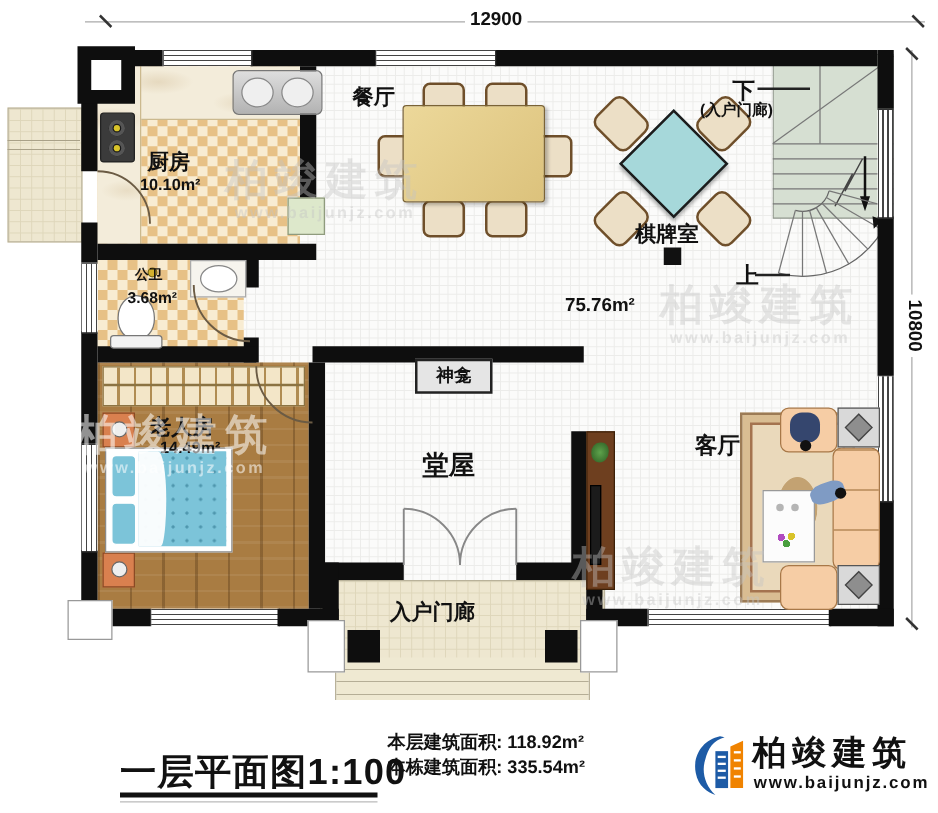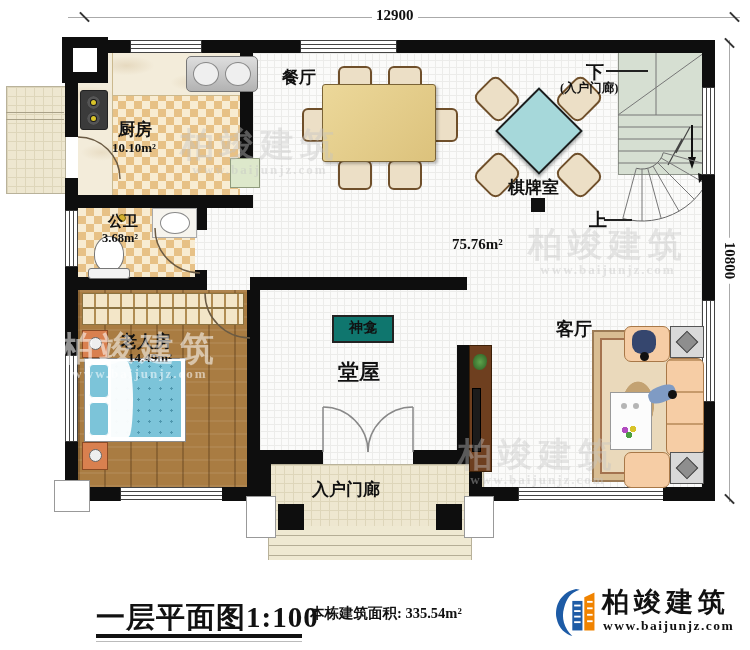--- a/index.html
+++ b/index.html
@@ -1,17 +1,17 @@
 <!DOCTYPE html>
 <html><head>
 <meta charset="utf-8">
 <style>
   html,body{margin:0;padding:0;background:#fff;}
   #canvas{position:relative;width:750px;height:650px;background:#fff;overflow:hidden;
-          font-family:Liberation Serif, serif;color:#111;}
+          font-family:Liberation Sans, sans-serif;color:#111;}
   .abs{position:absolute;}
   
   .tile{background-color:#fbfbfa;
         background-image:linear-gradient(#ececea 1px,transparent 1px),linear-gradient(90deg,#ececea 1px,transparent 1px);
         background-size:7px 7px;}
   .checker{background-image:repeating-conic-gradient(#e7c186 0% 25%, #f8ecd2 0% 50%);
            background-size:16px 16px;}
   .wood{background-color:#a97c42;
         background-image:repeating-linear-gradient(90deg,rgba(60,35,10,.28) 0 2px,transparent 2px 26px),
                          repeating-linear-gradient(0deg,rgba(255,255,255,.07) 0 2px,transparent 2px 13px);}
@@ -191,21 +191,21 @@
   <div class="abs" style="left:82px;top:442px;width:24px;height:26px;background:#d9804f;border:1.5px solid #8a4a24;">
     <div class="abs" style="left:6px;top:6px;width:11px;height:11px;background:#eee;border:1px solid #666;border-radius:50%;"></div>
   </div>
   <div class="abs" style="left:84px;top:358px;width:100px;height:82px;background:#fff;border:1.5px solid #8a8a8a;">
     <div class="abs" style="left:4px;top:5px;width:18px;height:32px;background:#7cc4d9;border:1px solid #fff;border-radius:4px;"></div>
     <div class="abs" style="left:4px;top:43px;width:18px;height:32px;background:#7cc4d9;border:1px solid #fff;border-radius:4px;"></div>
     <div class="abs" style="left:26px;top:2px;width:70px;height:76px;background:#7cc4d9;background-image:radial-gradient(#4e96ad 1.2px,transparent 1.3px);background-size:11px 11px;"></div>
     <div class="abs" style="left:26px;top:2px;width:22px;height:76px;background:#fff;border-radius:0 60% 40% 0 / 0 100% 100% 0;opacity:.95;"></div>
   </div>
 
-  <div class="abs" style="left:332px;top:287px;width:58px;height:24px;background:#0f766e;border:2px solid #222;text-align:center;font-weight:bold;font-size:14px;line-height:22px;margin-top:28px;">
+  <div class="abs" style="left:332px;top:287px;width:58px;height:24px;background:#e5e5e5;border:2px solid #222;text-align:center;font-weight:bold;font-size:14px;line-height:22px;">
     <span>神龛</span>
   </div>
 
   <div class="abs" style="left:469px;top:345px;width:21px;height:125px;background:#6e3f1f;border:1px solid #3c2008;">
     <div class="abs" style="left:3px;top:8px;width:14px;height:16px;background:radial-gradient(#5ea34c,#2c5c22);border-radius:50% 40% 55% 45%;"></div>
     <div class="abs" style="left:2px;top:42px;width:7px;height:62px;background:#1b1b1b;border:1px solid #000;"></div>
   </div>
   <div class="abs" style="left:592px;top:330px;width:88px;height:148px;background:#ead9bb;border:2px solid #9c7b55;box-shadow:inset 0 0 0 6px #d9bd92,inset 0 0 0 8px #a4734f;background-image:radial-gradient(ellipse 26px 40px at 50% 50%,#c3a272 0 60%,rgba(0,0,0,0) 62%);"></div>
   <div class="abs" style="left:610px;top:392px;width:40px;height:56px;background:#fcfcfc;border:1.5px solid #999;">
     <div class="abs" style="left:10px;top:32px;width:18px;height:14px;background:radial-gradient(circle 3px at 4px 5px,#b14cc0 0 3px,transparent 3px),radial-gradient(circle 3px at 12px 4px,#d8c32a 0 3px,transparent 3px),radial-gradient(circle 3px at 8px 10px,#4a9e3f 0 3px,transparent 3px);"></div>
@@ -234,26 +234,26 @@
     <path d="M 205 293 A 45 45 0 0 0 250 338" fill="none" stroke="#6b5b44" stroke-width="1.5"></path>
     <path d="M 323 407 A 45 45 0 0 1 368 452" fill="none" stroke="#888" stroke-width="1.5"></path>
     <path d="M 413 407 A 45 45 0 0 0 368 452" fill="none" stroke="#888" stroke-width="1.5"></path>
     <line x1="323" y1="407" x2="323" y2="452" stroke="#888" stroke-width="1.5"></line>
     <line x1="413" y1="407" x2="413" y2="452" stroke="#888" stroke-width="1.5"></line>
   </svg>
 
   <div class="rlabel" style="left:118px;top:118px;font-size:17px;">厨房</div>
   <div class="alabel" style="left:112px;top:140px;font-size:13px;">10.10m²</div>
   <div class="rlabel" style="left:282px;top:66px;font-size:17px;">餐厅</div>
-  <div class="rlabel" style="left:108px;top:212px;font-size:15px;">公卫</div>
+  <div class="rlabel" style="left:108px;top:212px;font-size:11px;">公卫</div>
   <div class="alabel" style="left:102px;top:231px;font-size:12.5px;">3.68m²</div>
   <div class="rlabel" style="left:120px;top:330px;font-size:17px;">老人房</div>
   <div class="alabel" style="left:128px;top:350px;font-size:13px;">14.49m²</div>
   <div class="rlabel" style="left:338px;top:358px;font-size:21px;">堂屋</div>
-  <div class="rlabel" style="left:556px;top:317px;font-size:18px;">客厅</div>
+  <div class="rlabel" style="left:556px;top:344px;font-size:18px;">客厅</div>
   <div class="rlabel" style="left:508px;top:176px;font-size:17px;">棋牌室</div>
   <div class="rlabel" style="left:312px;top:478px;font-size:17px;">入户门廊</div>
   <div class="alabel" style="left:452px;top:236px;font-size:15px;">75.76m²</div>
 
   <div class="rlabel" style="left:586px;top:60px;font-size:18px;">下</div>
   <div class="alabel" style="left:560px;top:80px;font-size:12.5px;">(入户门廊)</div>
   <div class="leader" style="left:606px;top:70px;width:42px;"></div>
   <div class="rlabel" style="left:589px;top:208px;font-size:18px;">上</div>
   <div class="leader" style="left:604px;top:219px;width:28px;"></div>
 
@@ -273,20 +273,23 @@
     <div class="wm-big">柏竣建筑</div>
     <div class="wm-url">www.baijunjz.com</div>
   </div>
 
   <div id="f-title">
     <span>一层平面图</span><span>1:100</span>
   </div>
   <div id="f-underline1"></div>
   <div id="f-underline2"></div>
 
+  <div class="statrow" style="top:584px;">
+    <span>本层建筑面积:</span> <span>118.92m²</span>
+  </div>
   <div class="statrow" style="top:604px;">
     <span>本栋建筑面积:</span> <span>335.54m²</span>
   </div>
 
   <div id="brand">
     <svg width="48" height="56" viewBox="0 0 52 56">
       <path d="M26 3 C11 6 2 20 5 35 C7 46 15 52 22 54 C13 46 10 34 13 24 C16 13 20 7 30 4 Z" fill="#1d5ba6"></path>
       <rect x="22" y="16" width="11" height="32" fill="#1d5ba6"></rect>
       <polygon points="35,12 46,7 46,48 35,48" fill="#f08300"></polygon>
       <g fill="#fff">

